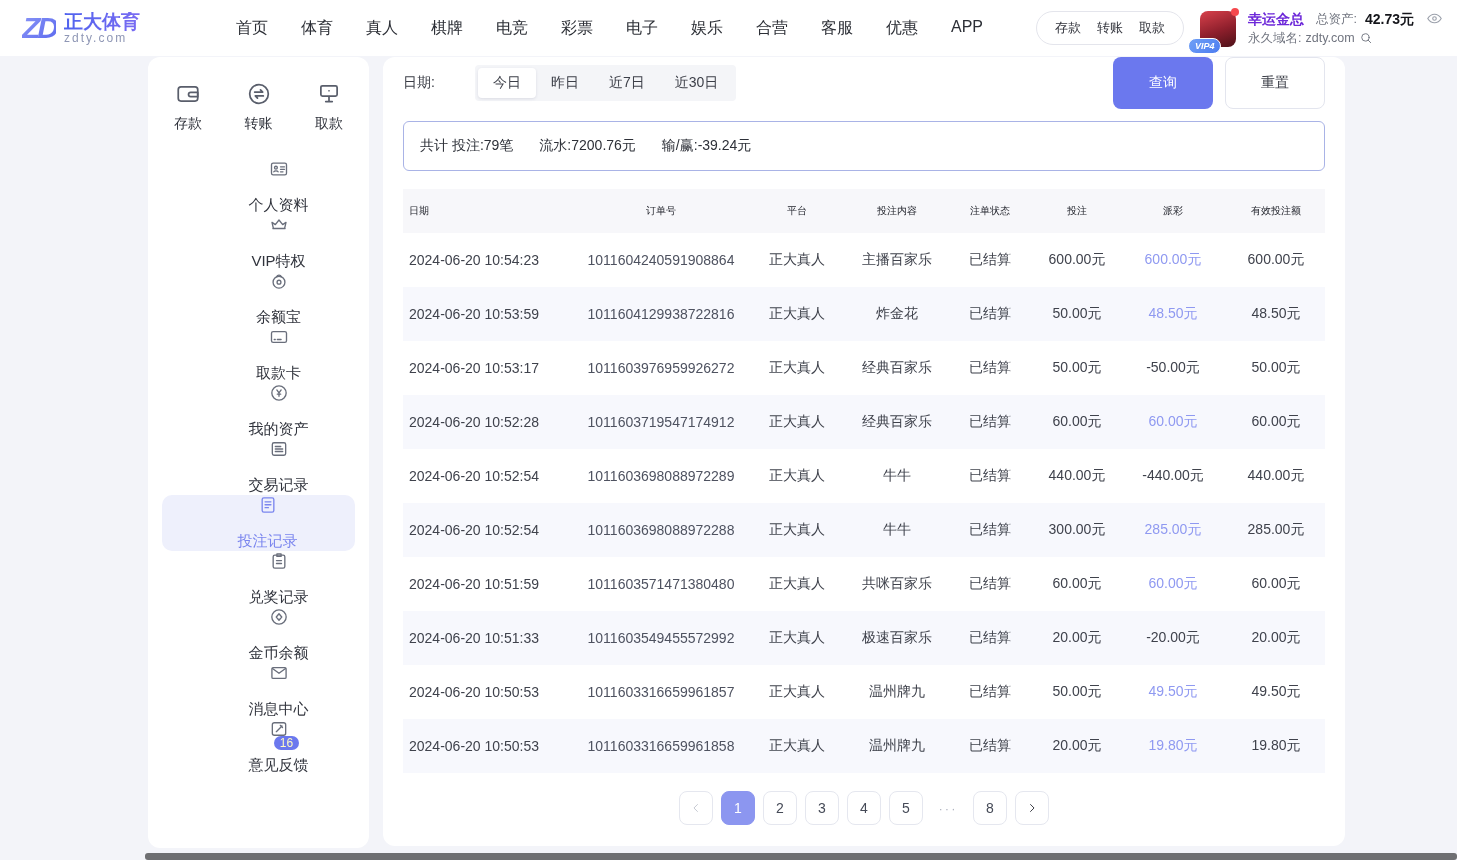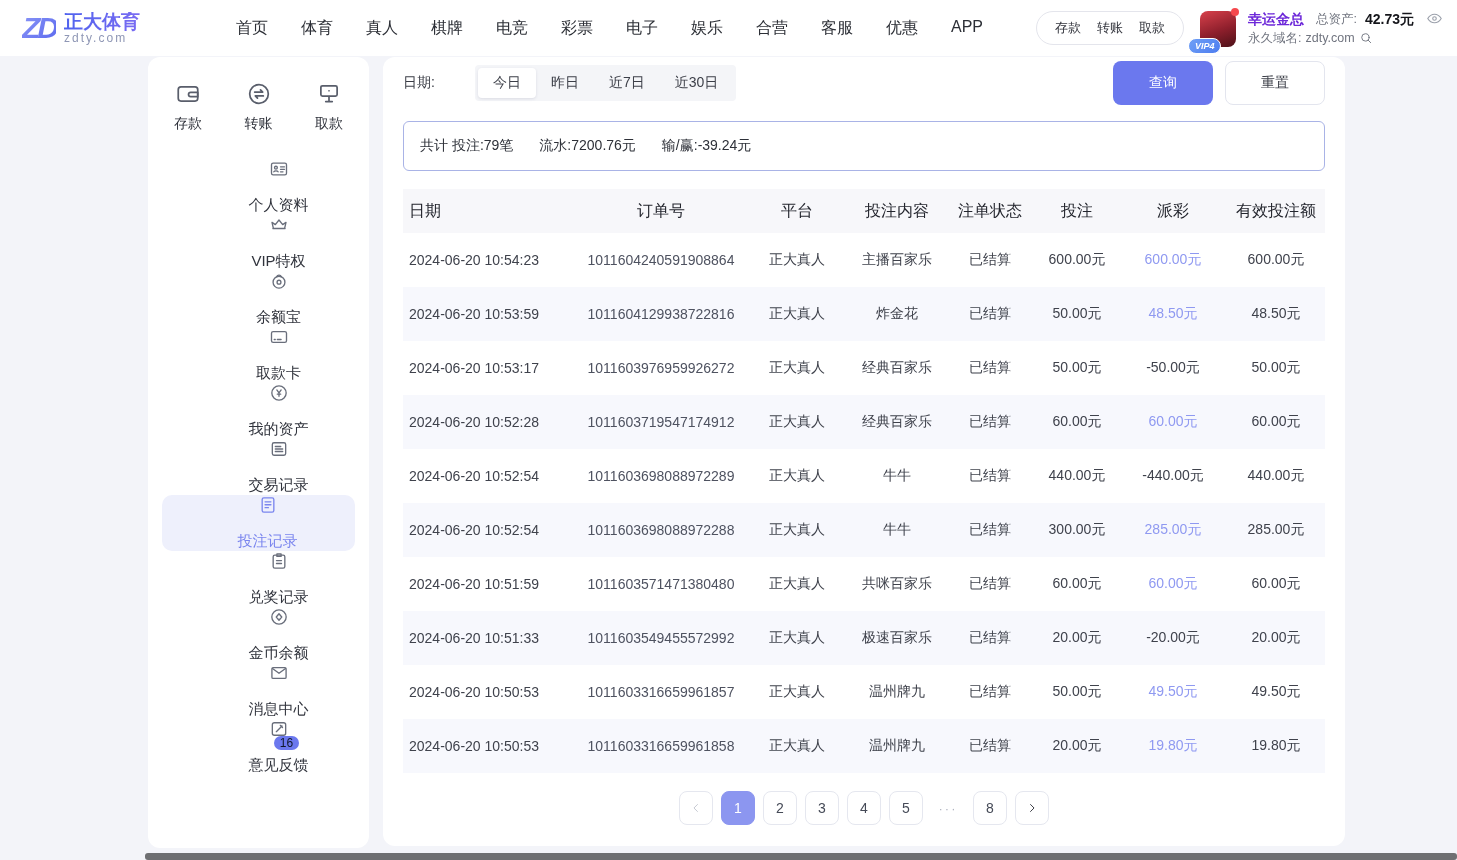--- a/index.html
+++ b/index.html
@@ -48,50 +48,50 @@
   .quick-actions { display:flex; justify-content:space-between; padding:4px 26px 14px 26px; }
   .quick-action { display:flex; flex-direction:column; align-items:center; gap:8px; cursor:pointer; }
   .quick-action .icon { width:26px; height:26px; color:#595e6b; }
   .q-label { font-size:14px; color:#2f323b; }
   .side-menu { margin-top:12px; }
   .side-item { display:flex; align-items:center; height:56px; padding-left:40px; gap:17px;
                font-size:15px; color:#30333c; cursor:pointer;flex-direction:column; }
   .side-item .icon { width:20px; height:20px; color:#696e7b; flex:none; }
   .side-item.active { background:#eef0fc; border-radius:10px; margin:0 14px; padding-left:18px; color:#7a85ee; }
   .side-item.active .icon { color:#7a85ee; }
-  .side-badge { margin-left:16px; background:#6b78ee; color:#0f172a; font-size:12px; min-width:25px; height:20px;
+  .side-badge { margin-left:16px; background:#6b78ee; color:#fef9c3; font-size:12px; min-width:25px; height:20px;
                 border-radius:10px; display:flex; align-items:center; justify-content:center; padding:0 6px; }
 
   
   .main-card { position:absolute; left:383px; top:57px; width:962px; height:789px;
                background:#fff; border-radius:12px; padding:4px 20px 0 20px; }
   .filter-row { display:flex; align-items:center; height:44px; font-size:14px; }
   .date-label { color:#3a3d46; margin-right:12px; }
   .date-input { display:flex; align-items:center; justify-content:space-between; width:300px; height:34px;
                 background:#f4f5f8; border-radius:4px; padding:0 12px; color:#2d3038; cursor:pointer; }
   .date-val { font-weight:500; }
   .date-tilde { color:#6f7380; margin:0 6px; }
   .calendar-icon-wrap { width:16px; height:16px; color:#9aa0ad; margin-left:14px; }
   .segmented { display:flex; align-items:center; margin-left:28px; background:#f4f5f8; border-radius:4px;
                height:36px; padding:3px; }
   .range-btn { padding:0 15px; height:30px; display:flex; align-items:center; border-radius:4px;
                color:#3c3f48; cursor:pointer; }
   .range-btn.active { background:#fff; box-shadow:0 1px 3px rgba(40,44,80,.12); }
   .filter-spacer { flex:1; }
-  .btn { height:44px; width:100px; border:none; border-radius:8px; font-size:14px; cursor:pointer;
+  .btn { height:52px; width:100px; border:none; border-radius:8px; font-size:14px; cursor:pointer;
          font-family:inherit; }
   .btn-primary { background:#6b78ee; color:#fff; }
   .btn-ghost { background:#fff; color:#3c3f48; border:1px solid #e3e5ee; margin-left:12px; }
 
   .summary-box { margin-top:16px; border:1px solid #a9b3e6; border-radius:6px; height:50px;
                  display:flex; align-items:center; padding:0 16px; gap:26px; font-size:14px; color:#2d3038; }
 
   .table { margin-top:18px; }
   .thead, .trow { display:grid; grid-template-columns:174px 168px 104px 96px 90px 84px 108px 98px; align-items:center; }
-  .thead { height:44px; background:#f7f7fa; font-size:16px; font-weight:500; color:#24262e; }
+  .thead { height:44px; background:#f7f7fa; font-size:10px; font-weight:500; color:#24262e; }
   .trow { height:54px; font-size:14px; color:#3f424c; }
   .trow:nth-child(even) { background:#f7f8fd; }
   .th, .td { text-align:center; white-space:nowrap; overflow:hidden; }
   .th.col0, .td.col0 { text-align:left; padding-left:6px; }
   .td.col1 { color:#4e5260; }
   .td.payout-pos { color:#8f99f1; }
 
   .pagination { margin-top:18px; display:flex; justify-content:center; align-items:center; gap:8px; }
   .page-btn { width:34px; height:34px; border:1px solid #e5e7ef; border-radius:8px; background:#fff;
               color:#454a57; font-size:14px; cursor:pointer; display:flex; align-items:center;

